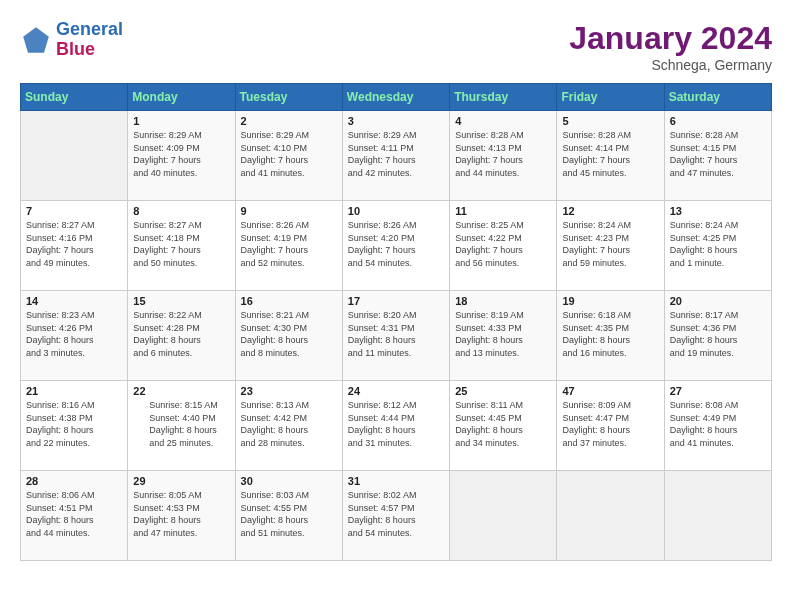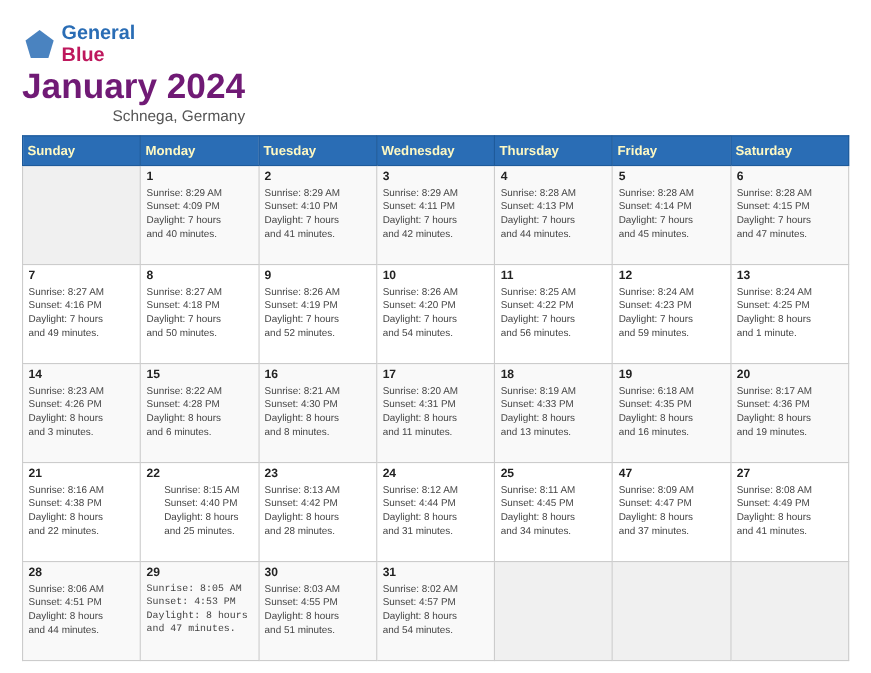--- a/index.html
+++ b/index.html
@@ -8,21 +8,20 @@
       background: #fff;
       width: 792px;
       min-height: 612px;
       padding: 20px;
     }
     .header {
       display: flex;
       justify-content: space-between;
       align-items: flex-start;
       margin-bottom: 10px;
-      flex-direction: column;
     }
     .logo {
       display: flex;
       align-items: center;
       gap: 4px;
     }
     .logo-text {
       font-size: 18px;
       font-weight: bold;
       color: #1a1a2e;
@@ -47,21 +46,21 @@
       font-size: 14px;
       color: #555;
     }
     table {
       width: 100%;
       border-collapse: collapse;
       table-layout: fixed;
     }
     thead th {
       background: #2a6db5;
-      color: #fef9c3;
+      color: #86efac;
       font-size: 12px;
       font-weight: bold;
       padding: 6px 4px;
       text-align: left;
       border: 1px solid #1e5a9a;
     }
     tbody td {
       vertical-align: top;
       border: 1px solid #ccc;
       padding: 4px 5px;
@@ -327,21 +326,21 @@
       <tr>
         <td>
           <span class="day-number">28</span>
           <div class="cell-info" style="white-space: pre-line;">Sunrise: 8:06 AM
 Sunset: 4:51 PM
 Daylight: 8 hours
 and 44 minutes.</div>
         </td>
         <td>
           <span class="day-number">29</span>
-          <div class="cell-info" style="white-space: pre-line; font-family: Liberation Mono, monospace;">Sunrise: 8:05 AM
+          <div class="cell-info" style="white-space: pre-line;">Sunrise: 8:05 AM
 Sunset: 4:53 PM
 Daylight: 8 hours
 and 47 minutes.</div>
         </td>
         <td>
           <span class="day-number">30</span>
           <div class="cell-info" style="white-space: pre-line;">Sunrise: 8:03 AM
 Sunset: 4:55 PM
 Daylight: 8 hours
 and 51 minutes.</div>

